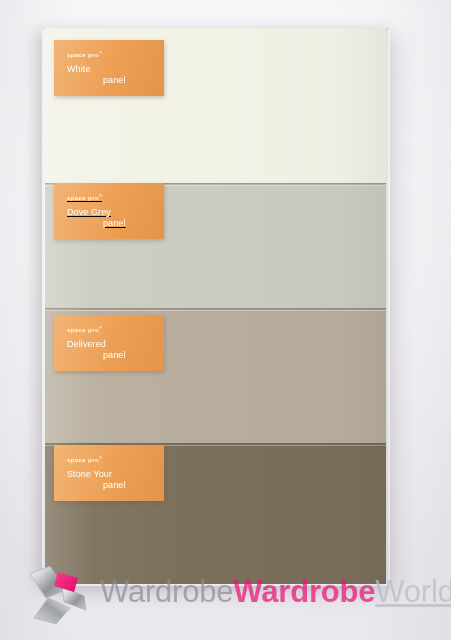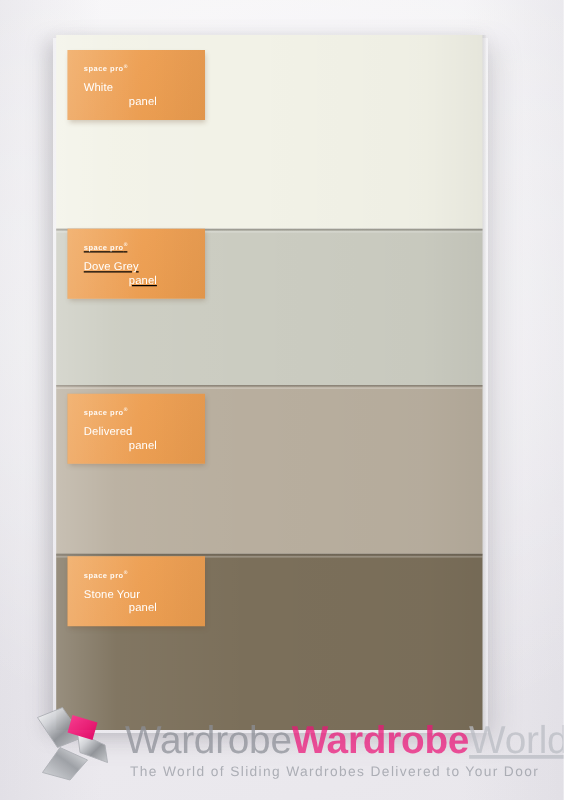--- a/index.html
+++ b/index.html
@@ -303,17 +303,16 @@
 
       <polygon points="36,26 58,36 60,50 38,42" fill="url(#mt1)" stroke="#a9acb1" stroke-width="0.7"></polygon>
 
       <polygon points="32,12 52,18 48,32 28,26" fill="url(#pk1)"></polygon>
     </svg>
 
     <div id="wm-text">
       <span class="wm-a">Wardrobe</span><span class="wm-b">Wardrobe</span><span class="wm-c">World</span>
     </div>
 
-    <div id="wm-tagline">The World of Sliding Wardrobes Delivered to Your Door</div>
 
   </div>
 
 </div>
 
 </body></html>

